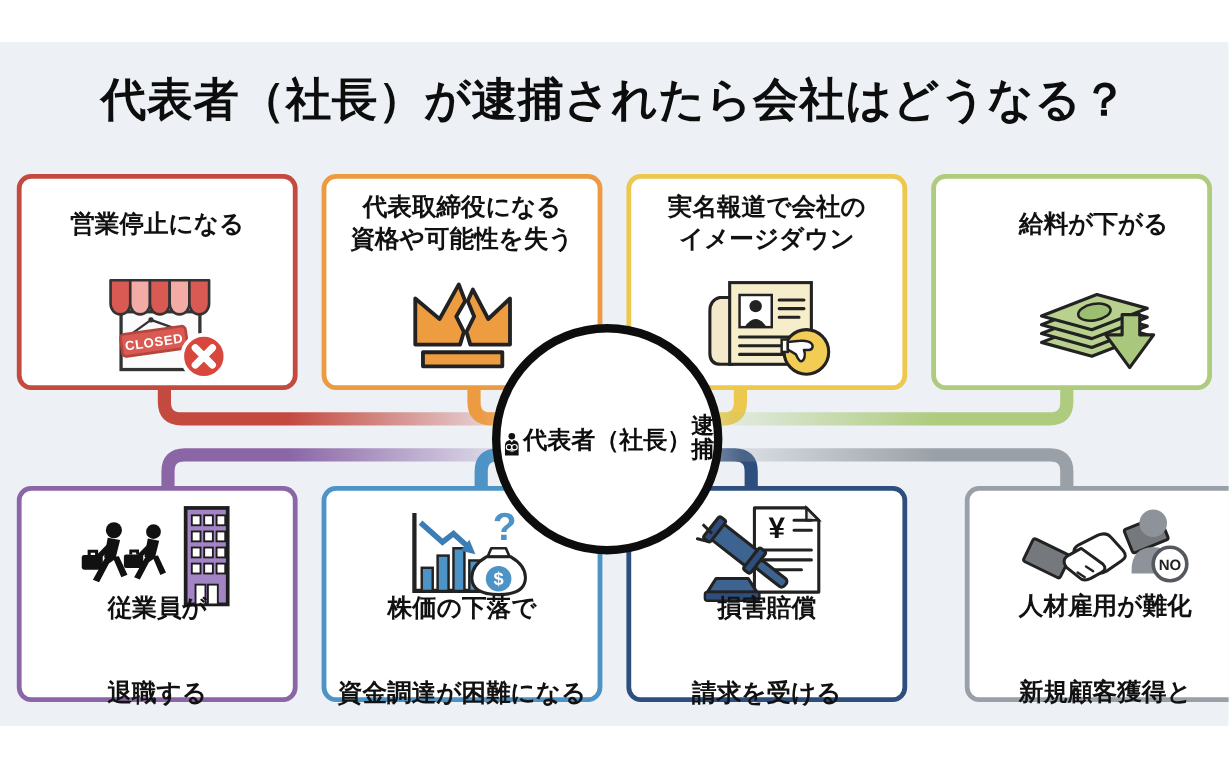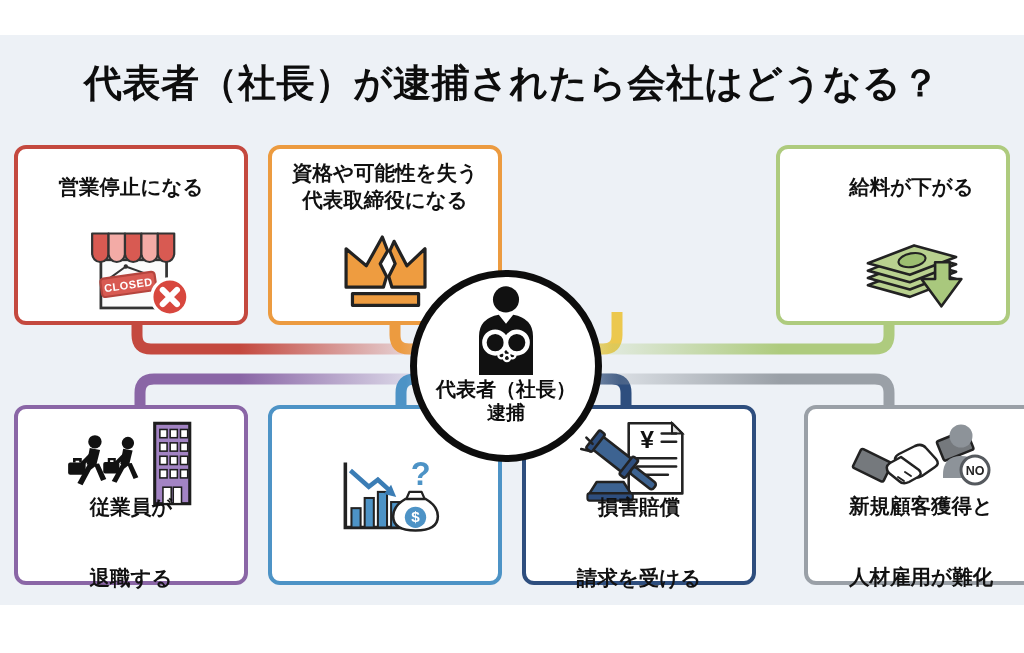--- a/index.html
+++ b/index.html
@@ -15,21 +15,21 @@
   .b4{left:14px;top:405px}.b5{left:268px;top:405px}.b6{left:522px;top:405px}.b7{left:776px;top:405px}
   .label{display:flex;flex-direction:column;justify-content:center;align-items:center;
          min-height:56px;font-size:20.5px;font-weight:bold;color:#111;line-height:1.3;text-align:center;}
   .label span{display:block;white-space:nowrap;}
   .box-top .label{margin-top:10px;}
   .box-bottom .label{margin-bottom:8px;min-height:52px;gap:44px;}
   .iconwrap{flex:1;display:flex;align-items:center;justify-content:center;}
   .box-bottom .iconwrap{margin-top:6px;}
   .center-node{position:absolute;left:410px;top:270px;width:192px;height:192px;box-sizing:border-box;
                background:#fff;border:7px solid #0d0d0d;border-radius:50%;display:flex;
-               flex-direction:column;align-items:center;z-index:30;}
+               flex-direction:row;align-items:center;z-index:30;}
   .center-node .line1{font-size:20px;font-weight:bold;color:#0d0d0d;margin-top:1px;white-space:nowrap;}
   .center-node .line2{font-size:19px;font-weight:bold;color:#0d0d0d;line-height:1.05;}
   .person-svg{margin-top:8px;height:90px;}
   svg text{font-family:"Liberation Sans","DejaVu Sans",sans-serif;}
 </style>
 </head>
 <body>
 
 <div class="canvas">
 
@@ -106,34 +106,55 @@
           <text x="55" y="66.5" text-anchor="middle" font-size="10" font-weight="bold" fill="#fff" letter-spacing="0.5">CLOSED</text>
         </g>
         <circle cx="93" cy="74" r="16.5" fill="#d8473e" stroke="#fff" stroke-width="3"></circle>
         <path d="M86.5,67.5 L99.5,80.5 M99.5,67.5 L86.5,80.5" stroke="#fff" stroke-width="5.5" stroke-linecap="round"></path>
       </svg>
     </div>
   </div>
 
   <div class="box box-top b1" style="border-color: rgb(236, 155, 64);">
     <div class="label">
+      <span>代表取締役になる</span>
       <span>資格や可能性を失う</span>
-      <span>代表取締役になる</span>
     </div>
     <div class="iconwrap">
       <svg viewBox="0 0 105 85" width="112" height="91">
         <g fill="#ee9c40" stroke="#222" stroke-width="3" stroke-linejoin="round">
           <path d="M16,60 V24 L35,40 L50,13 L55,26 L48,38 L54,50 L51,60 Z"></path>
           <path d="M59,60 L56,50 L62,38 L57,26 L61,17 L73,40 L90,24 V60 Z"></path>
           <rect x="22" y="66" width="62" height="11"></rect>
         </g>
       </svg>
     </div>
   </div>
 
+  <div class="box box-top b2" style="border-color: rgb(236, 200, 78);">
+    <div class="label">
+      <span>実名報道で会社の</span>
+      <span>イメージダウン</span>
+    </div>
+    <div class="iconwrap">
+      <svg viewBox="0 0 120 95" width="124" height="98">
+        <path d="M22,28 q-8,2 -8,11 v34 q0,9 9,9 h9 V28 Z" fill="#f4eacb" stroke="#222" stroke-width="2.5"></path>
+        <rect x="30" y="16" width="66" height="66" fill="#f6edcb" stroke="#222" stroke-width="2.5"></rect>
+        <rect x="38" y="26" width="26" height="26" fill="#fff" stroke="#222" stroke-width="2"></rect>
+        <circle cx="51" cy="35" r="5" fill="#222"></circle>
+        <path d="M42,52 q9,-13 18,0 z" fill="#222"></path>
+        <g stroke="#222" stroke-width="2.5" stroke-linecap="round">
+          <path d="M70,30 H90 M70,37 H90 M70,44 H86 M38,60 H90 M38,67 H90 M38,74 H74"></path>
+        </g>
+        <circle cx="92" cy="72" r="18" fill="#f2cc55" stroke="#222" stroke-width="2.5"></circle>
+        <rect x="72" y="62" width="5" height="10" fill="#fff" stroke="#222" stroke-width="2"></rect>
+        <path d="M77,64 l10,-1 c4,-0.5 10,1 10,4.5 c0,2 -1.5,3 -3.5,3 l-3.5,0 c1.5,3.5 0.5,8.5 -2,9 c-2,0.5 -3,-2.5 -4.5,-5.5 l-6.5,-4 z" fill="#fff" stroke="#222" stroke-width="2" stroke-linejoin="round"></path>
+      </svg>
+    </div>
+  </div>
 
   <div class="box box-top b3" style="border-color: rgb(174, 203, 126); padding-left: 37px;">
     <div class="label">
       <span>給料が下がる</span>
       <span></span>
     </div>
     <div class="iconwrap">
       <svg viewBox="0 0 120 95" width="126" height="100">
         <g fill="#b9d18f" stroke="#222" stroke-width="2.5" stroke-linejoin="round">
           <path d="M18,64 L62,47 L102,58 L58,75 Z"></path>
@@ -203,20 +224,24 @@
         </g>
         <polyline points="26,20 44,36 53,29 64,39" fill="none" stroke="#3b7db5" stroke-width="4.5"></polyline>
         <path d="M71,46 L59,43 L66,34 Z" fill="#3b7db5"></path>
         <text x="95" y="34" text-anchor="middle" font-size="32" font-weight="bold" fill="#4d93c6">?</text>
         <path d="M84,41 h12 l3,7 h-18 z" fill="#fff" stroke="#222" stroke-width="2.2" stroke-linejoin="round"></path>
         <path d="M80,48 q-12,7 -12,17 q0,14 22,14 q22,0 22,-14 q0,-10 -12,-17 z" fill="#fff" stroke="#222" stroke-width="2.5"></path>
         <circle cx="90" cy="66" r="10.5" fill="#4d93c6"></circle>
         <text x="90" y="71" text-anchor="middle" font-size="15" font-weight="bold" fill="#fff">$</text>
       </svg>
     </div>
+    <div class="label">
+      <span>株価の下落で</span>
+      <span>資金調達が困難になる</span>
+    </div>
   </div>
 
   <div class="box box-bottom b6" style="border-color: rgb(46, 78, 126);">
     <div class="iconwrap">
       <svg viewBox="0 0 120 95" width="124" height="98">
         <path d="M50,8 h42 l10,10 v58 h-52 z" fill="#fff" stroke="#222" stroke-width="2.5" stroke-linejoin="round"></path>
         <path d="M92,8 l10,10 h-10 z" fill="#e4e4e4" stroke="#222" stroke-width="2"></path>
         <text x="68" y="32" text-anchor="middle" font-size="24" font-weight="bold" fill="#111">¥</text>
         <g stroke="#222" stroke-width="2.5" stroke-linecap="round">
           <path d="M82,18 H96 M82,26 H96 M58,42 H96 M58,50 H96 M58,58 H88"></path>
@@ -252,22 +277,22 @@
         <path d="M46,50 q-5,-7 2,-11 l16,-8 q7,-3 11,2 l10,11 q4,5 -1,8 l-13,9 q-7,4 -12,-1 z" fill="#fff" stroke="#222" stroke-width="2.5" stroke-linejoin="round"></path>
         <path d="M38,58 q-5,-6 1,-10 l11,-6 l18,13 q4,4 -1,7 l-9,5 q-6,3 -10,-1 z" fill="#fff" stroke="#222" stroke-width="2.5" stroke-linejoin="round"></path>
         <path d="M47,62 l6,4 M54,57 l6,4" stroke="#222" stroke-width="2" stroke-linecap="round"></path>
         <circle cx="110" cy="21" r="11.5" fill="#8d9399"></circle>
         <path d="M92,60 q0,-19 18,-19 q18,0 18,19 v3 h-36 z" fill="#8d9399"></path>
         <circle cx="124" cy="55" r="14" fill="#fff" stroke="#55595e" stroke-width="3"></circle>
         <text x="124" y="60" text-anchor="middle" font-size="12.5" font-weight="bold" fill="#222">NO</text>
       </svg>
     </div>
     <div class="label">
+      <span>人材雇用が難化</span>
       <span>新規顧客獲得と</span>
-      <span>人材雇用が難化</span>
     </div>
   </div>
 
   <div class="center-node">
     <svg class="person-svg" viewBox="0 0 100 100">
       <circle cx="50" cy="16" r="14.5" fill="#111"></circle>
       <path d="M42,33 L50,43 L58,33 Q80,37 80,57 V100 H20 V57 Q20,37 42,33 Z" fill="#111"></path>
       <circle cx="38" cy="64" r="12" fill="#111" stroke="#fff" stroke-width="5"></circle>
       <circle cx="62" cy="64" r="12" fill="#111" stroke="#fff" stroke-width="5"></circle>
       <g fill="none" stroke="#fff" stroke-width="2.5">

